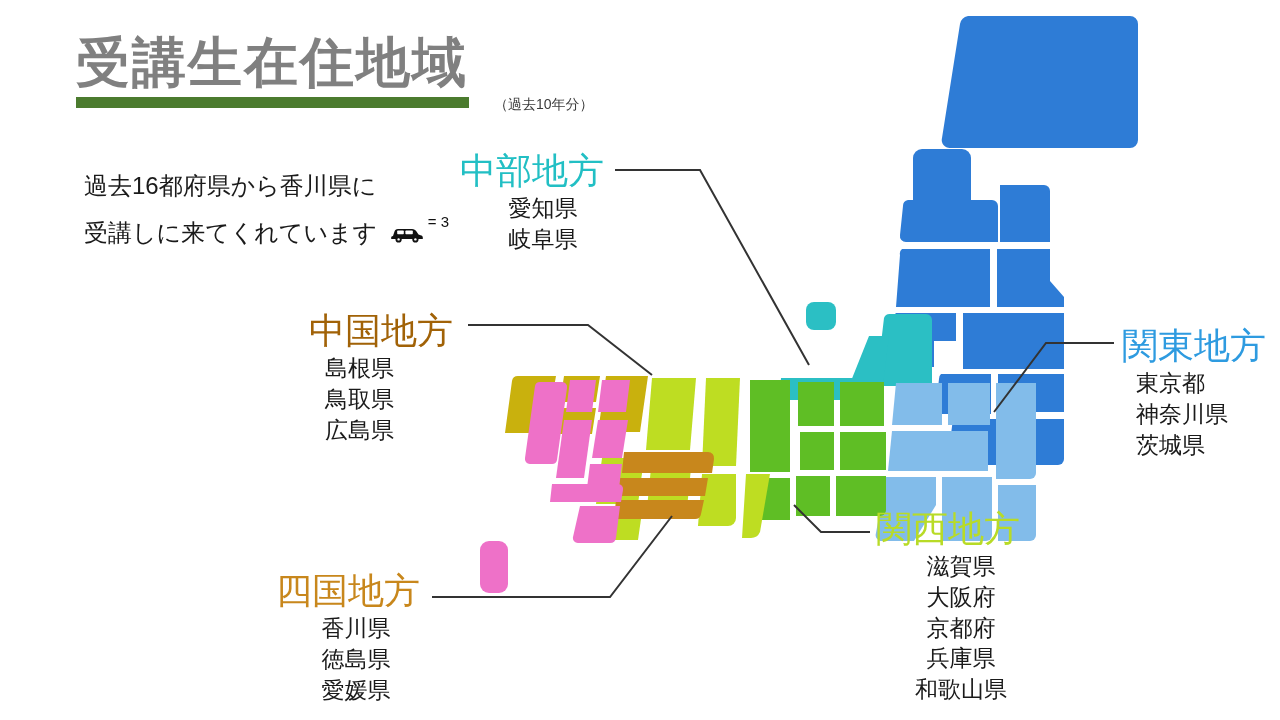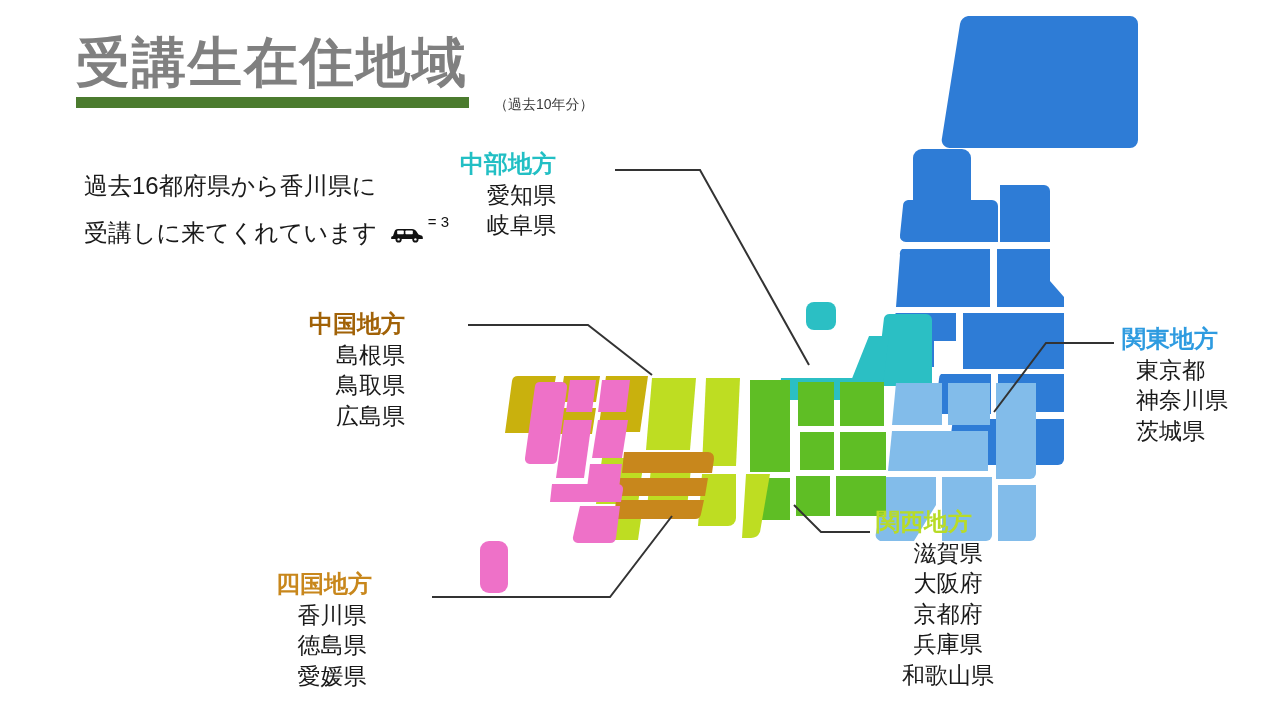--- a/index.html
+++ b/index.html
@@ -75,39 +75,39 @@
   }
   .car-icon { display: inline-block; width: 34px; height: 18px; }
   .car-eq { font-size: 15px; color: #111; }
 
   
   .region {
     position: absolute;
     white-space: nowrap;
   }
   .region-name {
-    font-size: 24px;
-    font-weight: bold;
+    font-size: 36px;
+    font-weight: normal;
     line-height: 1.15;
   }
   .region-prefs {
     font-size: 23px;
     color: #1a1a1a;
     line-height: 1.33;
     margin-top: 2px;
   }
   .pref { display: block; }
 
   .r-chubu   { left: 436px; top: 150px; }
   .r-chubu .region-name  { color: #22BFC4; }
-  .r-chubu .region-prefs { text-align: right; padding-left: 22px; }
+  .r-chubu .region-prefs { text-align: center; padding-left: 22px; }
 
   .r-chugoku { left: 285px; top: 310px; }
   .r-chugoku .region-name  { color: #a16207; }
-  .r-chugoku .region-prefs { text-align: right; padding-left: 16px; }
+  .r-chugoku .region-prefs { text-align: left; padding-left: 16px; }
 
   .r-kanto   { left: 1098px; top: 325px; }
   .r-kanto .region-name  { color: #2E9BE0; }
   .r-kanto .region-prefs { text-align: left; padding-left: 14px; }
 
   .r-kansai  { left: 852px; top: 508px; }
   .r-kansai .region-name  { color: #B8DB27; }
   .r-kansai .region-prefs { text-align: center; padding-left: 26px; }
 
   .r-shikoku { left: 252px; top: 570px; }

